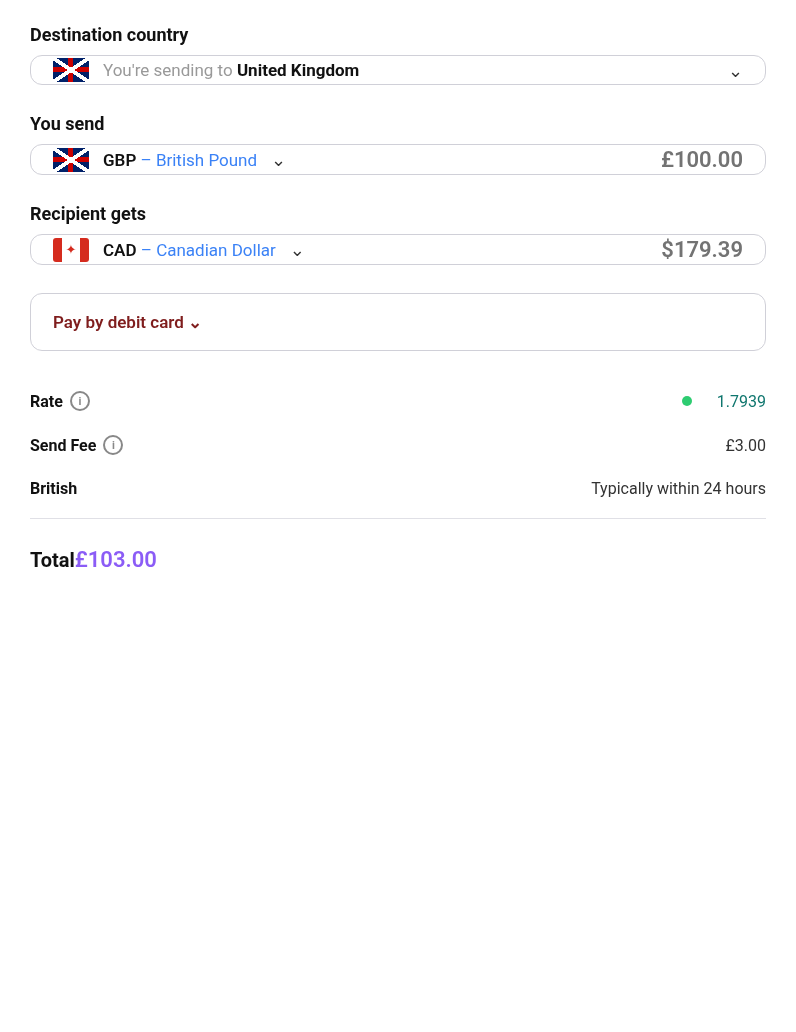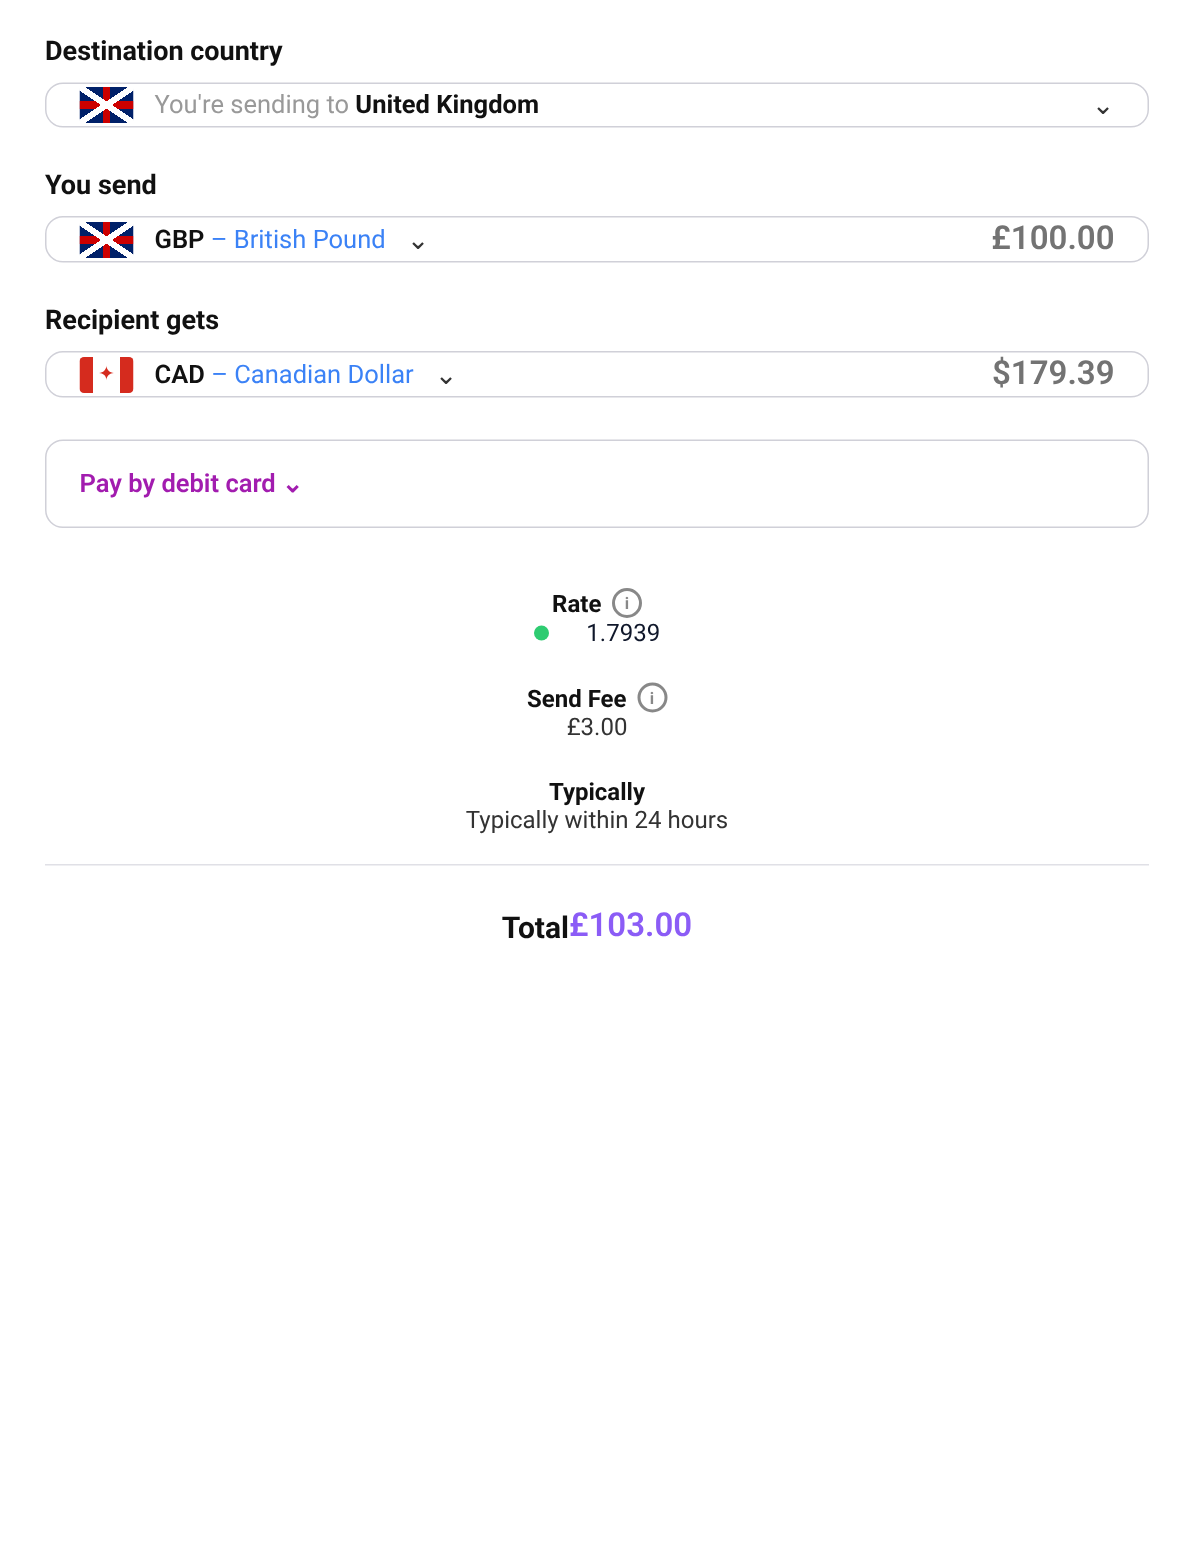--- a/index.html
+++ b/index.html
@@ -138,36 +138,35 @@
     .pay-card {
       border: 1.5px solid #d0d0d8;
       border-radius: 12px;
       padding: 18px 22px;
       margin-bottom: 28px;
       background: #ffffff;
     }
 
     .pay-by-text {
       font-size: 17px;
-      color: #a21caf;
+      color: #7f1d1d;
       font-weight: 600;
       cursor: pointer;
     }
 
     .info-section {
       margin-bottom: 8px;
     }
 
     .info-row {
       display: flex;
       align-items: center;
       justify-content: space-between;
       padding: 12px 0;
       font-size: 16px;
-      flex-direction: column;
     }
 
     .info-row-label {
       display: flex;
       align-items: center;
       gap: 7px;
       font-weight: 700;
       color: #111111;
     }
 
@@ -187,42 +186,42 @@
 
     .info-value {
       color: #333333;
       font-size: 16px;
     }
 
     .rate-value {
       display: flex;
       align-items: center;
       gap: 25px;
-      color: #0f172a;
+      color: #0f766e;
       font-size: 16px;
     }
 
     .green-dot {
       width: 10px;
       height: 10px;
       border-radius: 50%;
       background: #2ecc71;
       flex-shrink: 0;
     }
 
     .divider {
       height: 1px;
       background: #e0e0e6;
       margin: 8px 0;
     }
 
     .total-row {
       display: flex;
       align-items: center;
-      justify-content: center;
+      justify-content: flex-start;
       padding: 20px 0 8px 0;
     }
 
     .total-label {
       font-size: 20px;
       font-weight: 700;
       color: #111111;
     }
 
     .total-value {
@@ -301,21 +300,21 @@
   <div class="info-row">
     <div class="info-row-label">
       <span>Send Fee</span>
       <span class="info-icon">i</span>
     </div>
     <span class="info-value">£3.00</span>
   </div>
 
   <div class="info-row">
     <div class="info-row-label">
-      <span>Typically</span>
+      <span>British</span>
     </div>
     <span class="info-value">Typically within 24 hours</span>
   </div>
 
 </div>
 
 <div class="divider"></div>
 
 <div class="total-row">
   <span class="total-label">Total</span>

